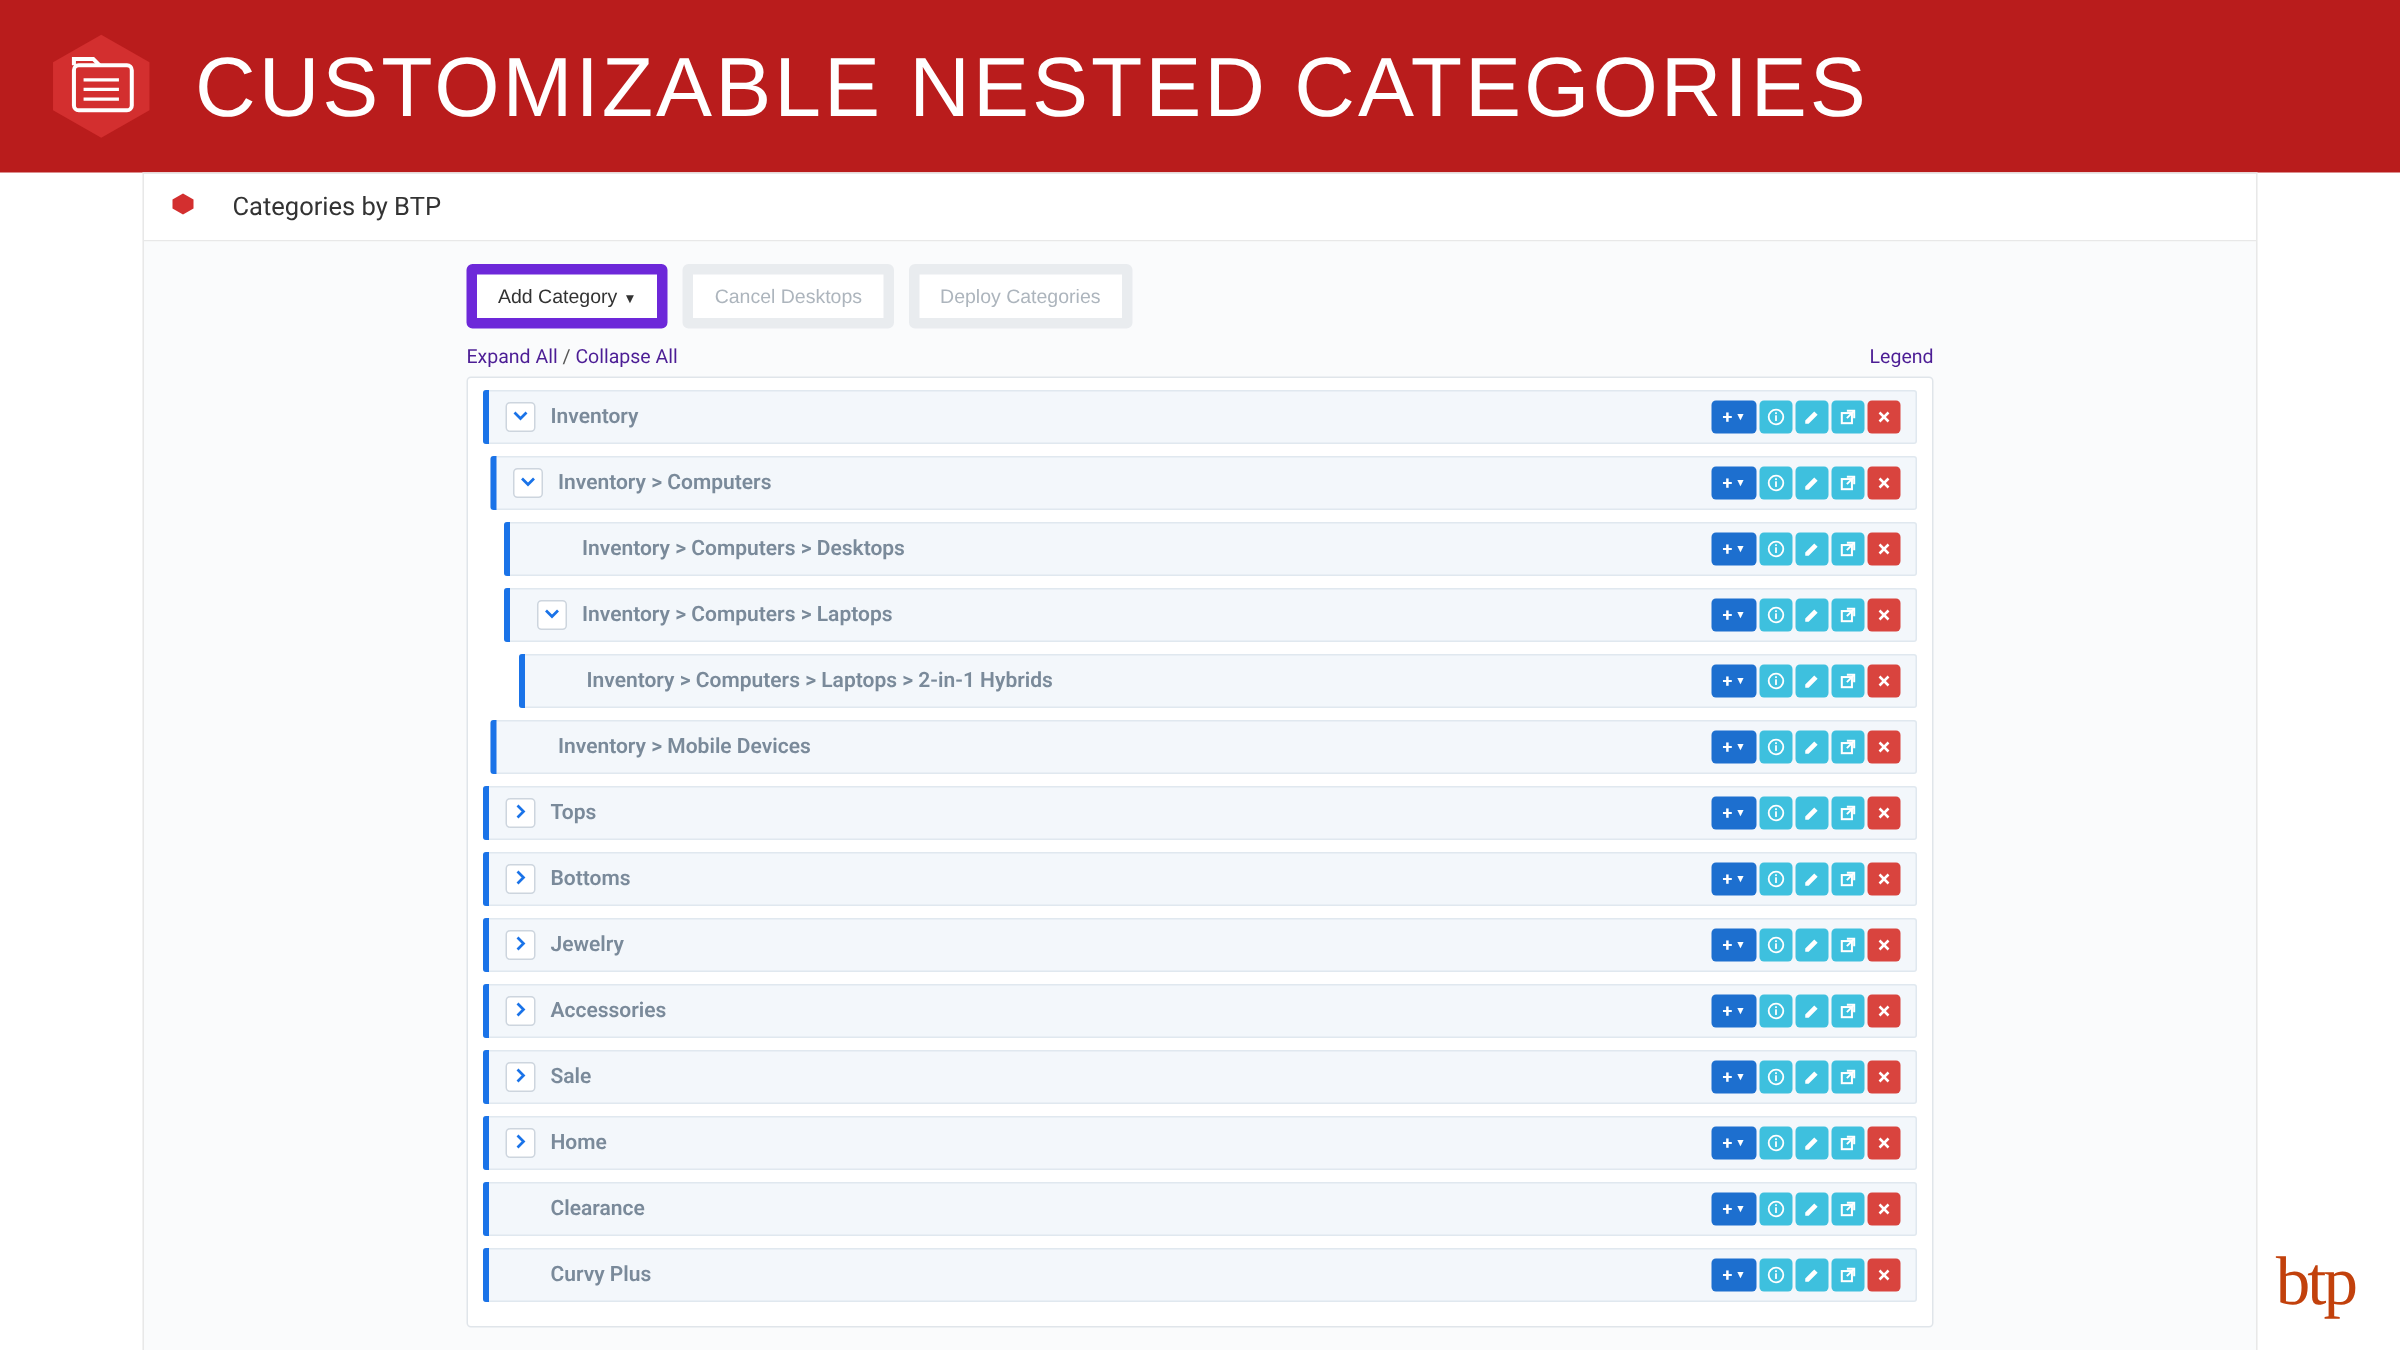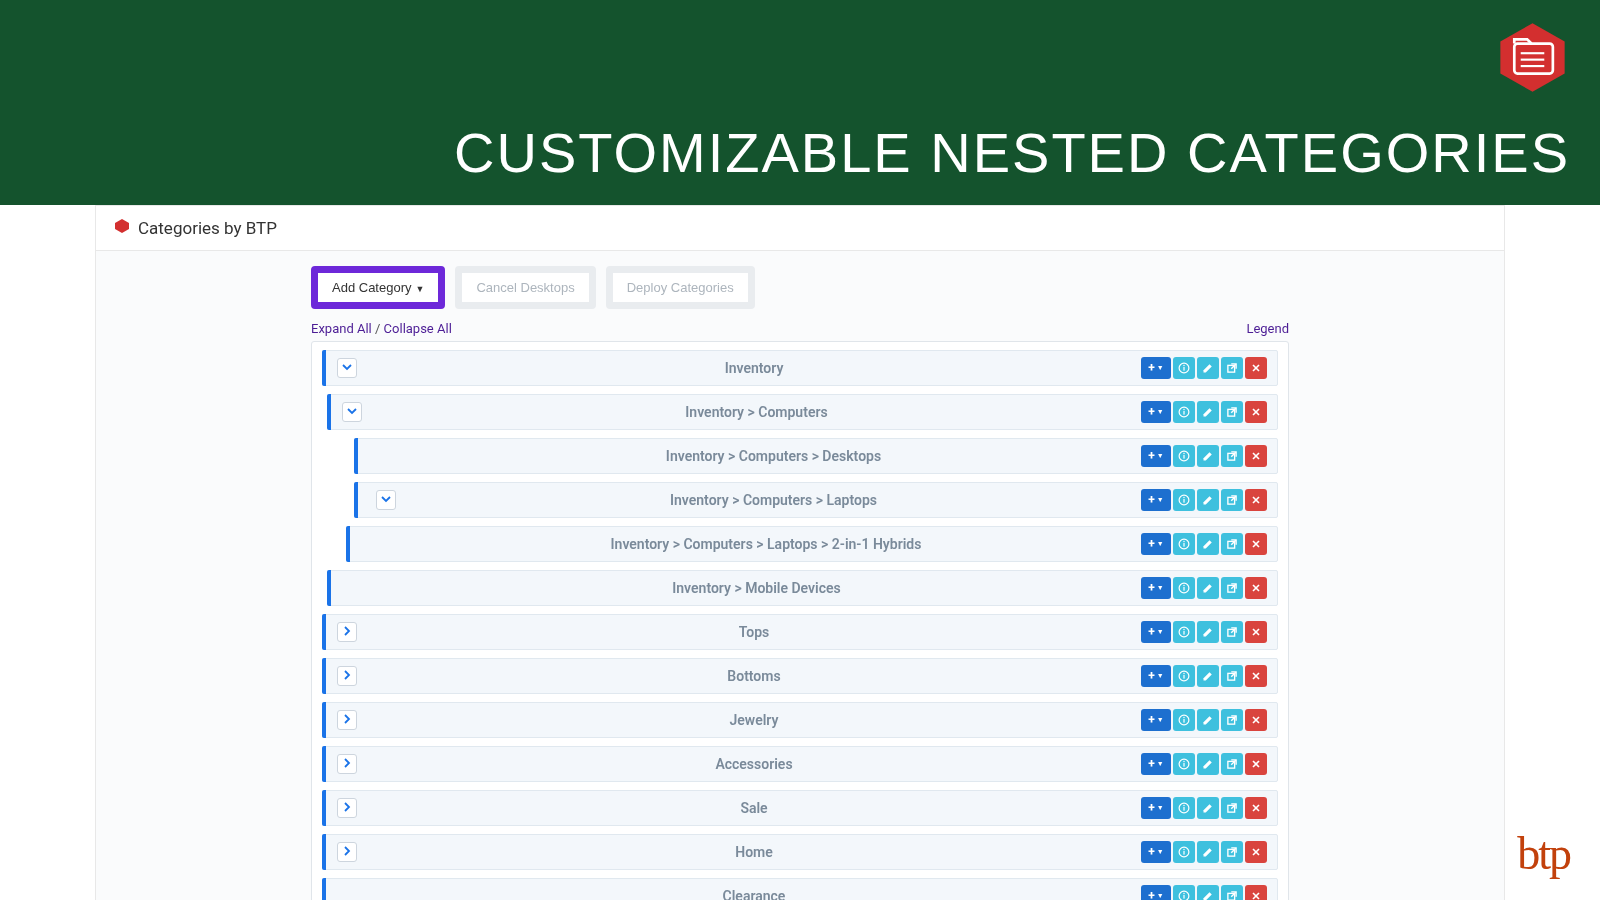--- a/index.html
+++ b/index.html
@@ -1,50 +1,50 @@
 <!DOCTYPE html>
 <html><head>
   <meta charset="utf-8">
   <style>
     * { box-sizing: border-box; margin: 0; padding: 0; }
     body { font-family: -apple-system, BlinkMacSystemFont, "Segoe UI", Roboto, Helvetica, Arial, sans-serif; background: #fff; width: 1600px; height: 900px; overflow: hidden; }
     
-    .header-bar { background: #14532d; color: #fff; padding: 20px 30px; display: flex; align-items: flex-end; gap: 25px; flex-direction: column; }
+    .header-bar { background: #b91c1c; color: #fff; padding: 20px 30px; display: flex; align-items: center; gap: 25px; }
     .header-icon { width: 75px; height: 75px; display: flex; align-items: center; justify-content: center; }
     .header-title { font-family: "Arial Narrow", "Helvetica Neue Condensed", sans-serif; font-size: 56px; font-weight: 300; letter-spacing: 2px; font-stretch: condensed; }
     
     .app-frame { margin: 0 95px 0 95px; background: #fafbfc; border: 1px solid #e8e8e8; }
-    .app-header { background: #fff; padding: 12px 18px; border-bottom: 1px solid #e8e8e8; display: flex; align-items: center; gap: 8px; }
+    .app-header { background: #fff; padding: 12px 18px; border-bottom: 1px solid #e8e8e8; display: flex; align-items: center; gap: 25px; }
     .app-header-icon { color: #d32f2f; font-size: 16px; }
     .app-header-title { font-size: 17px; color: #333; font-weight: 400; }
     
     .content { padding: 15px 30px 30px 30px; background: #fafbfc; }
     .toolbar { display: flex; gap: 10px; margin-left: 185px; margin-bottom: 12px; }
     .btn { padding: 7px 14px; font-size: 13px; border: 7px solid #6d28d9; border-radius: 4px; background: #fff; cursor: pointer; color: #333; }
     .btn:disabled, .btn.disabled { color: #adb5bd; border-color: #e9ecef; cursor: default; }
     .btn .caret { margin-left: 4px; font-size: 9px; vertical-align: middle; }
     
     .meta-row { display: flex; justify-content: space-between; margin: 0 185px 0 185px; font-size: 13px; margin-bottom: 5px; }
     .meta-link { color: #4c1d95; text-decoration: none; cursor: pointer; }
     .meta-sep { color: #555; }
     
     .tree-panel { background: #fff; border: 1px solid #e0e5ea; border-radius: 3px; margin: 0 185px 0 185px; padding: 8px 0; }
     
     .row { display: flex; align-items: center; background: #f3f7fb; border: 1px solid #e0e8ef; border-radius: 2px; padding: 6px 10px 6px 6px; position: relative; margin-bottom: 8px; }
     .row.indent-0 { margin-left: 10px; margin-right: 10px; }
     .row.indent-1 { margin-left: 15px; margin-right: 10px; }
-    .row.indent-2 { margin-left: 42px; margin-right: 10px; padding-left: 13px; }
+    .row.indent-2 { margin-left: 24px; margin-right: 10px; padding-left: 13px; }
     .row.indent-3 { margin-left: 34px; margin-right: 10px; }
     
     .row::before { content: ""; position: absolute; left: -1px; top: -1px; bottom: -1px; width: 4px; background: #1a73e8; border-radius: 2px 0 0 2px; }
     
     .toggle-btn { width: 20px; height: 20px; border: 1px solid #cdd5de; border-radius: 3px; background: #fff; display: flex; align-items: center; justify-content: center; margin-left: 8px; cursor: pointer; color: #1a73e8; font-size: 11px; font-weight: bold; }
     .toggle-spacer { width: 20px; height: 20px; margin-left: 8px; }
     
-    .row-label { margin-left: 10px; font-size: 14px; color: #7a8a9a; font-weight: 600; flex: 1; text-align: center; }
+    .row-label { margin-left: 10px; font-size: 14px; color: #7a8a9a; font-weight: 600; flex: 1; }
     
     .actions { display: flex; gap: 2px; }
     .act { width: 22px; height: 22px; border-radius: 3px; display: flex; align-items: center; justify-content: center; color: #fff; cursor: pointer; }
     .act.plus { width: 30px; background: #1d6fcf; }
     .act.info { background: #3ec0de; }
     .act.edit { background: #3ec0de; }
     .act.link { background: #3ec0de; }
     .act.del { background: #d9443e; }
     .act svg { width: 12px; height: 12px; }
     .plus-glyph { font-size: 12px; font-weight: bold; }

